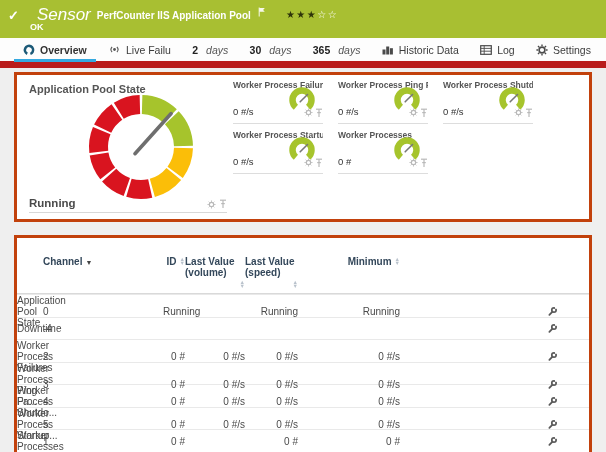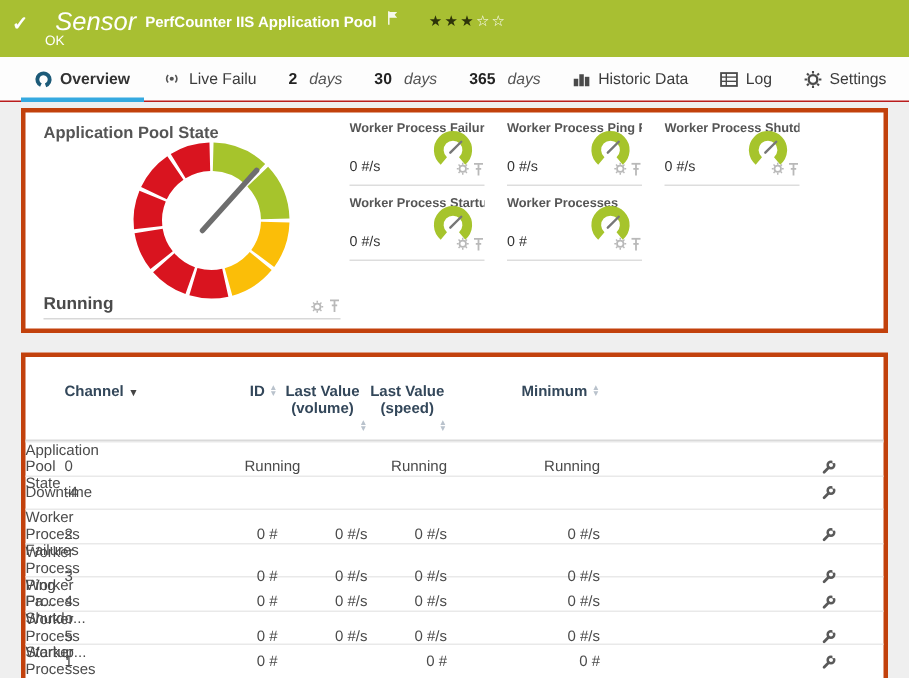--- a/index.html
+++ b/index.html
@@ -10,25 +10,25 @@
   
   .header { position:absolute; left:0; top:0; width:606px; height:38px;
     background:var(--c-header,#a8bf32); color:#fff; }
   .hrow1 { display:flex; align-items:center; gap:6px; padding:5px 0 0 8px; }
   .hcheck { font-size:13px; font-weight:bold; }
   .hsensor { font-style:italic; font-size:17px;margin-left:12px; }
   .htitle { font-size:10px; font-weight:bold; }
   .hflag { margin:-6px 0 0 1px; opacity:.9; }
   .hstars { margin-left:14px; font-size:10px; letter-spacing:1.5px; margin-top:-2px; }
   .star-f { color:#2e3409; } .star-e { color:#ffffff; }
-  .hok { position:absolute; left:30px; top:22px; font-size:9px; font-weight:normal; }
+  .hok { position:absolute; left:30px; top:22px; font-size:9px; font-weight:bold; }
 
   
   .tabbar { position:absolute; left:0; top:38px; width:606px; height:30px;
-    background:#fdfdfd; border-bottom:1px solid #b91c1c; display:flex;
+    background:#fdfdfd; border-bottom:7px solid #b91c1c; display:flex;
     align-items:stretch; justify-content:space-between; padding:0 6px 0 14px; }
   .tab { position:relative; display:flex; align-items:center; gap:5px;
     padding:0 9px; font-size:10.5px; color:#3c3c3c; cursor:pointer; }
   .tab .tnum { font-weight:bold; color:#222; margin-right:3px; }
   .tab .tword { color:#555;font-style:italic; }
   .tab.active .tlabel { font-weight:bold; color:#333; }
   .tab.active::after { content:""; position:absolute; left:0; right:0; bottom:-1px;
     height:3px; background:var(--c-blue,#35a9e0); }
 
   
@@ -54,21 +54,21 @@
   .tile-arc { position:absolute; right:5px; top:8px; }
   .tile-value { position:absolute; left:0; bottom:6px; font-size:9.5px; color:#333; }
   .tile-icons { position:absolute; right:0; bottom:5px; display:flex; gap:2px; }
 
   
   .trow { display:grid; grid-template-columns:26px 120px 22px 60px 53px 102px 103px 1fr;
     align-items:center; }
   .thead-row { padding:18px 0 6px 0; align-items:start; }
   .th { font-size:10px; font-weight:bold; color:#33475a; }
   .th-right { display:flex; justify-content:flex-end; flex-wrap:wrap;
-    text-align:center; column-gap:3px; row-gap:1px; align-items:flex-start; }
+    text-align:left; column-gap:3px; row-gap:1px; align-items:flex-start; }
   .body-row { border-top:1px solid #e9e9e9; height:22.5px; font-size:10px; color:#4a4a4a; }
   .thead-row { border-bottom:1px solid #d9d9d9; }
   .cell-r { text-align:right; }
   .cell-ch { white-space:nowrap; overflow:hidden; }
   .sort { display:inline-flex; flex-direction:column; font-size:5.5px;
     line-height:4px; color:#b9c2cc; transform:translateY(1px); }
   .chev { font-size:7px; color:#444; margin-left:3px; }
   .wrench-cell { margin-left:44px; display:flex; align-items:center; }
   svg { display:block; }
 </style>

